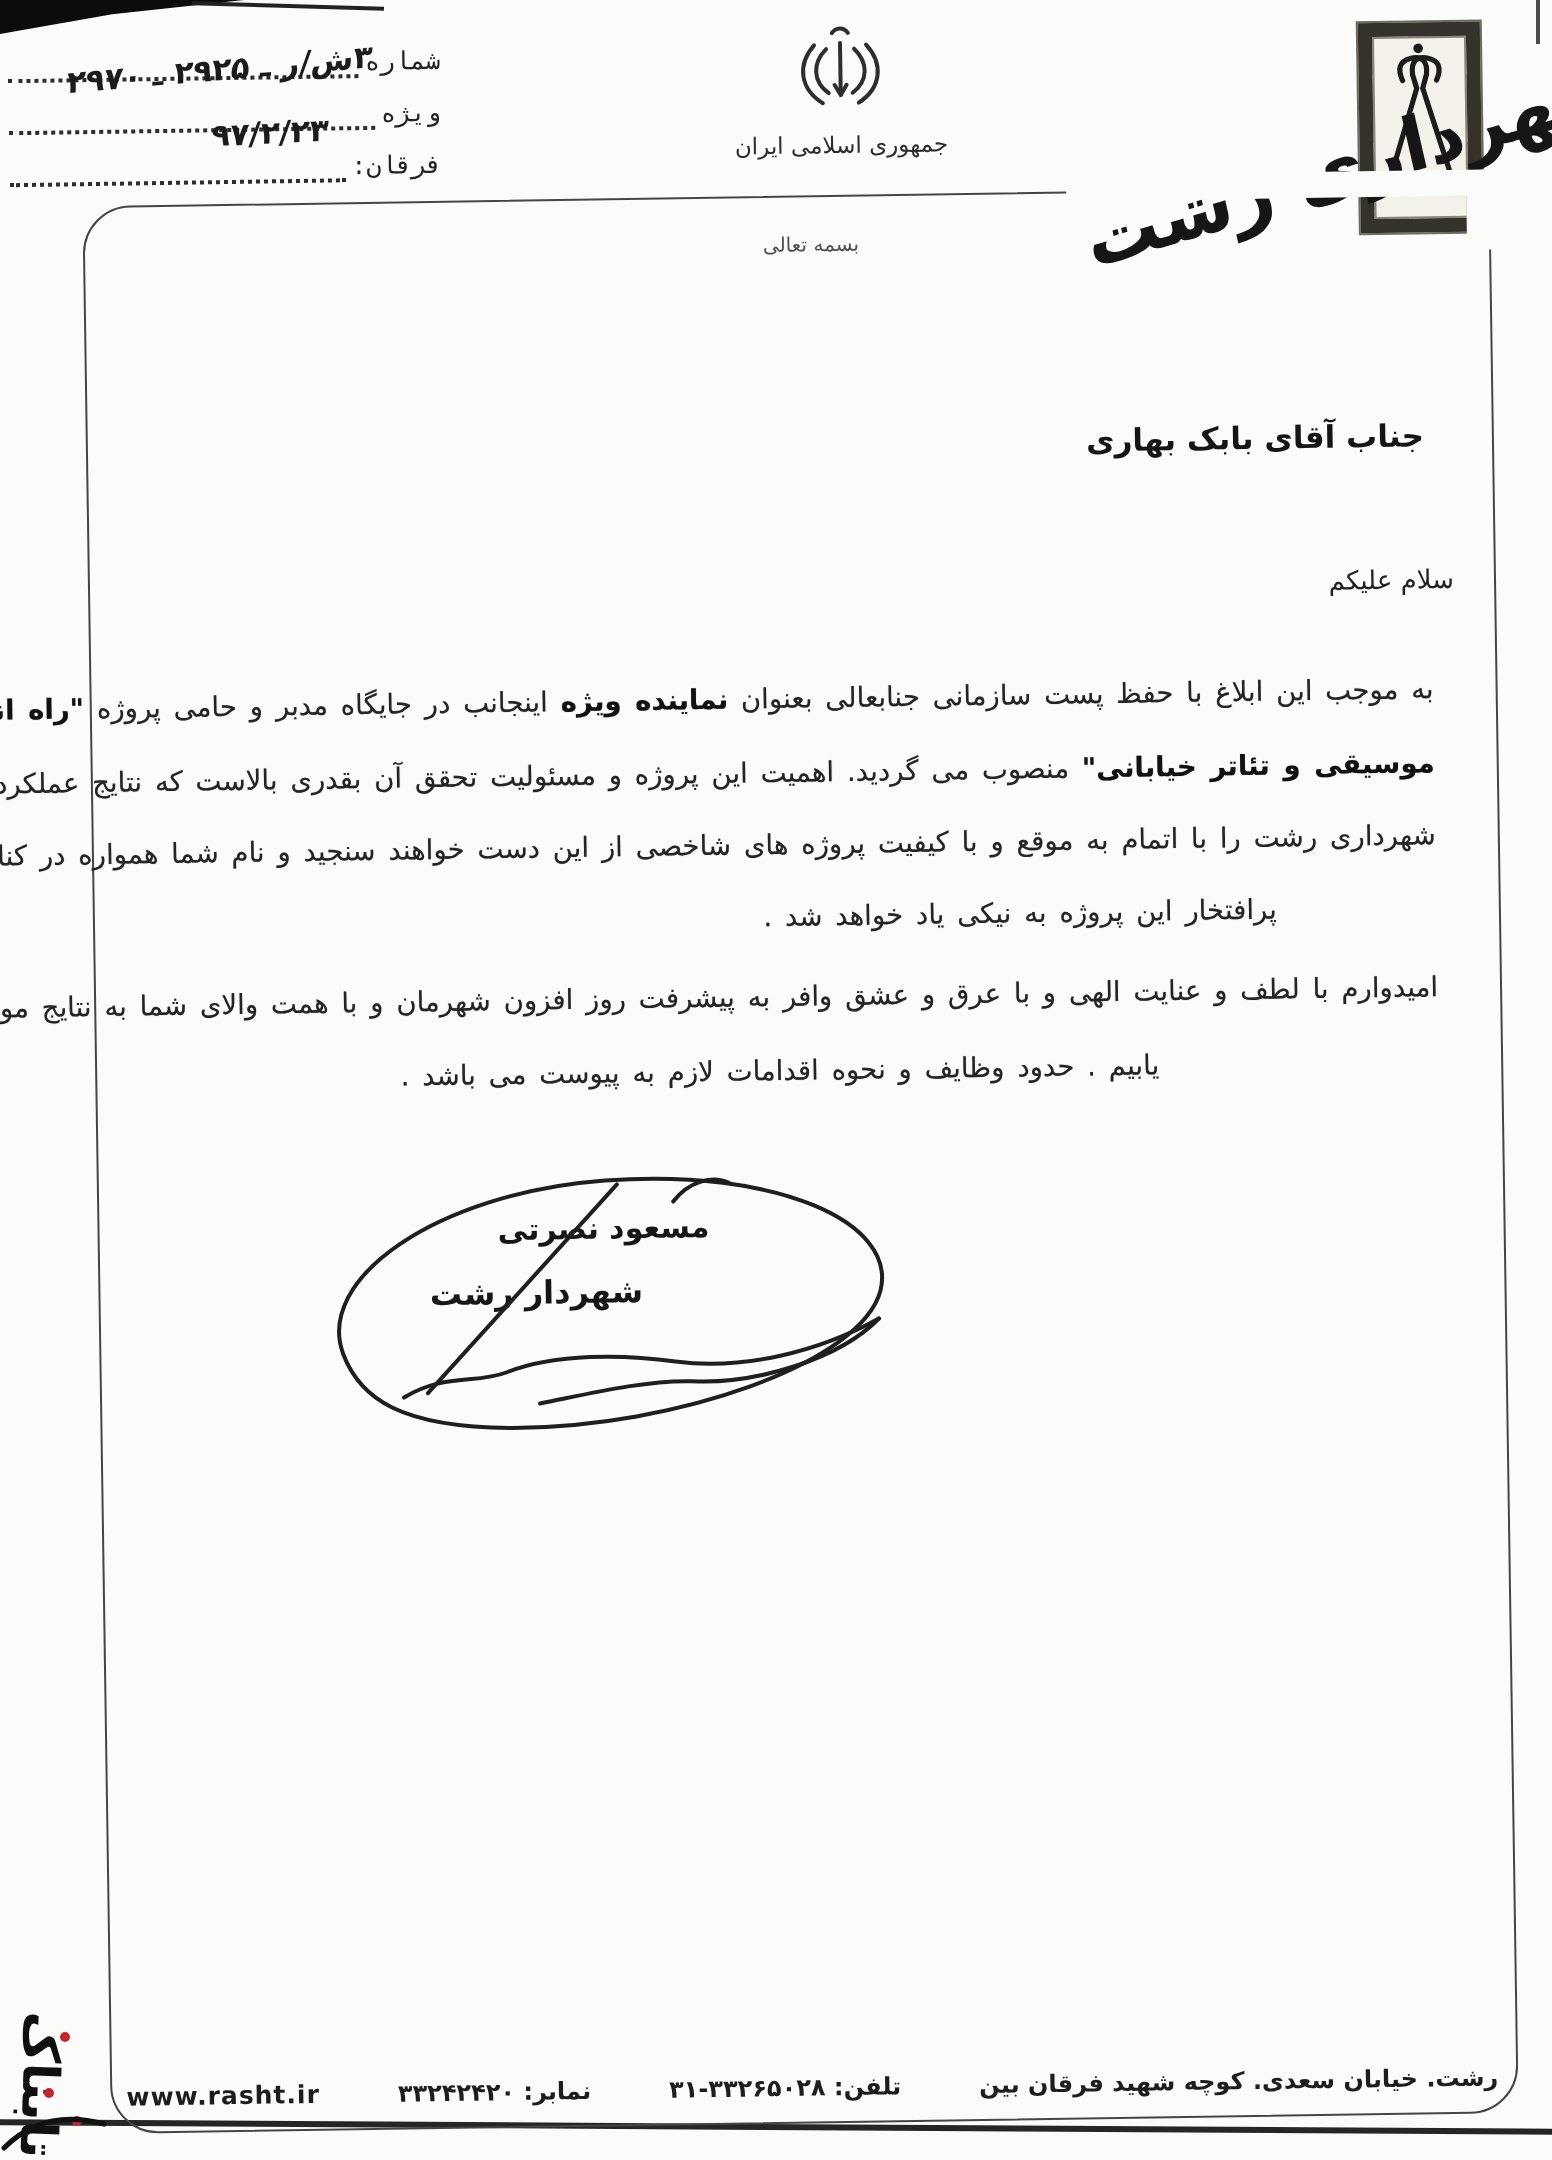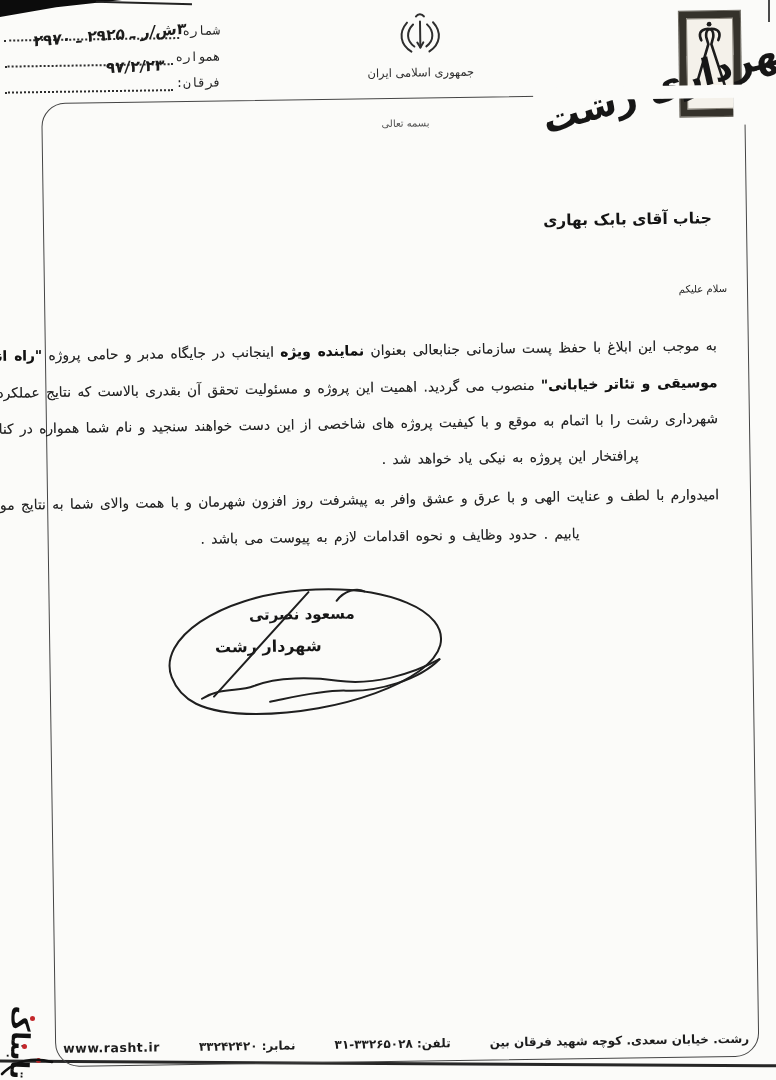--- a/index.html
+++ b/index.html
@@ -58,21 +58,21 @@
   }
   .frame-patch-top{position:absolute;left:540px;top:90px;width:218px;height:13px;background:#fbfbf9;}
   .frame-patch-right{position:absolute;left:740px;top:96px;width:16px;height:34px;background:#fbfbf9;}
   
   .addressee{
     position:absolute;right:59px;top:214px;direction:rtl;white-space:nowrap;
     font-size:15.5px;font-weight:bold;color:#151515;
   }
   .salutation{
     position:absolute;right:45px;top:288px;direction:rtl;white-space:nowrap;
-    font-size:10px;color:#222;
+    font-size:13px;color:#222;
   }
   .bodyline{
     position:absolute;right:56px;direction:rtl;white-space:nowrap;
     font-size:13.8px;color:#242424;word-spacing:2px;text-shadow:0 0 .4px rgba(20,20,20,.45);
   }
   .bodyline b{font-weight:bold;color:#111;}
   .l1{top:342px;} .l2{top:379px;} .l3{top:415px;}
   .l4{top:451px;padding-left:0;right:136px;}
   .l5{top:491px;} .l6{top:528px;right:196px;}
   
@@ -114,21 +114,21 @@
   <div class="bottom-scan-line"></div>
 
   <div class="skew-wrap">
 
     <div class="ref-block">
       <div class="ref-row">
         <span class="ref-label">شماره</span>
         <span class="ref-dots"></span>
       </div>
       <div class="ref-row">
-        <span class="ref-label">همواره</span>
+        <span class="ref-label">ویژه</span>
         <span class="ref-dots"></span>
       </div>
       <div class="ref-row">
         <span class="ref-label">فرقان:</span>
         <span class="ref-dots"></span>
       </div>
       <span class="hand hand-number">۳ش/ر ـ ۲۹۲۵ ـ ۲۹۷۰</span>
       <span class="hand hand-date">۹۷/۲/۲۳</span>
     </div>
 

